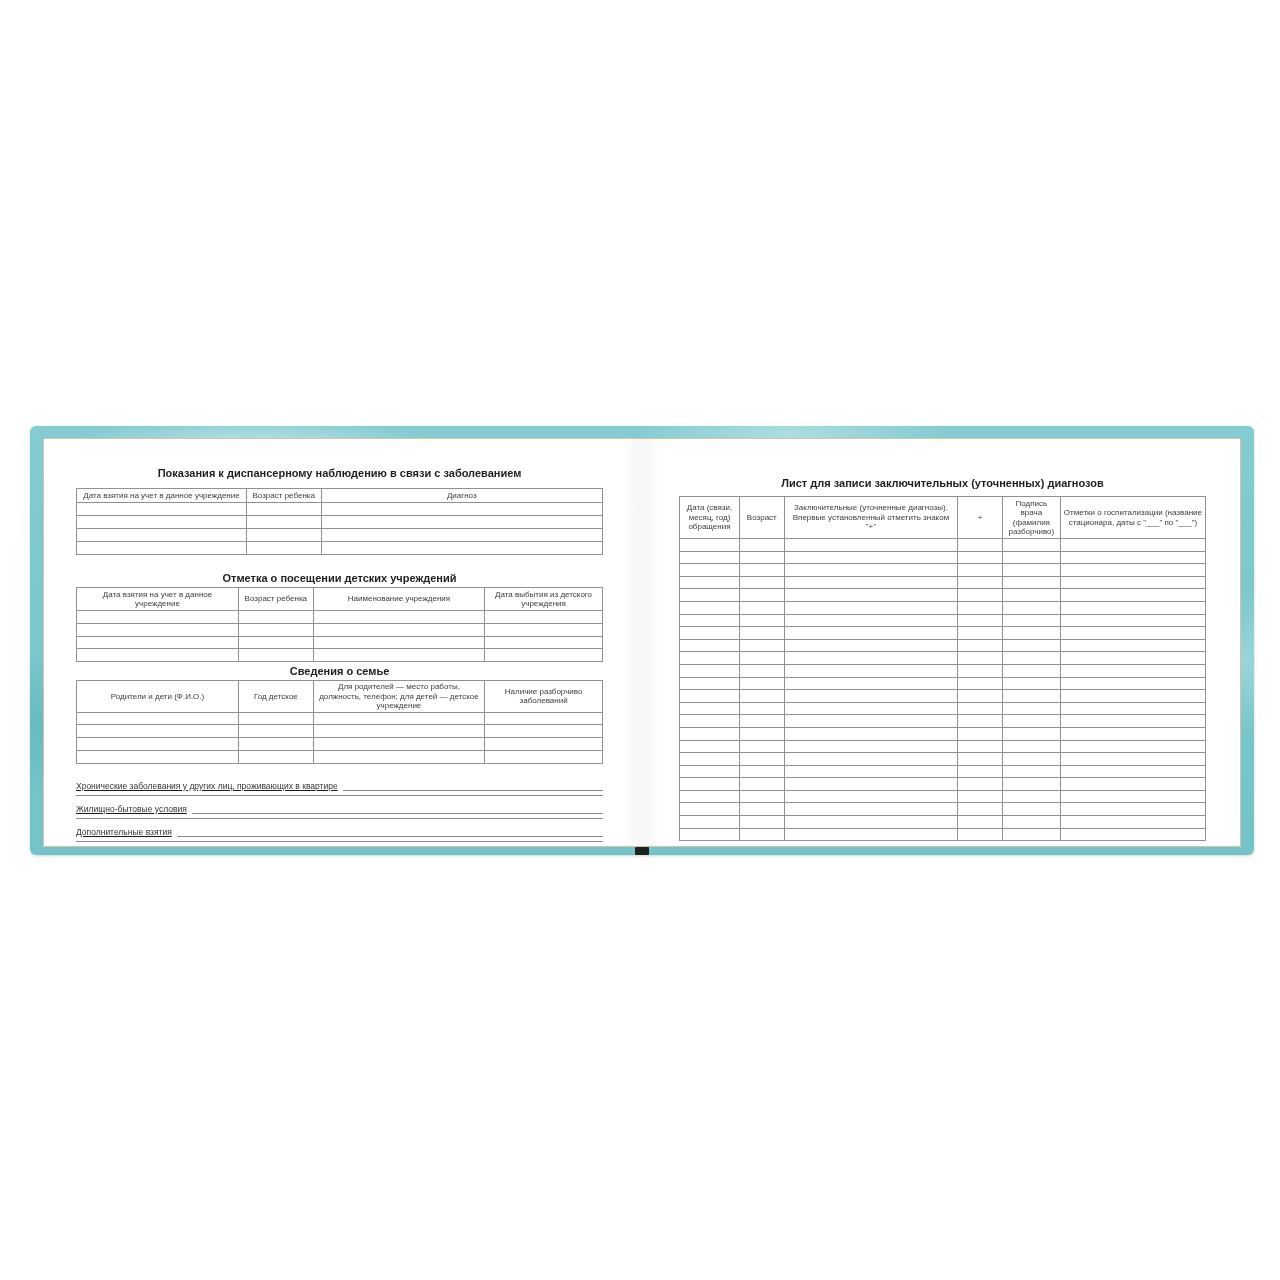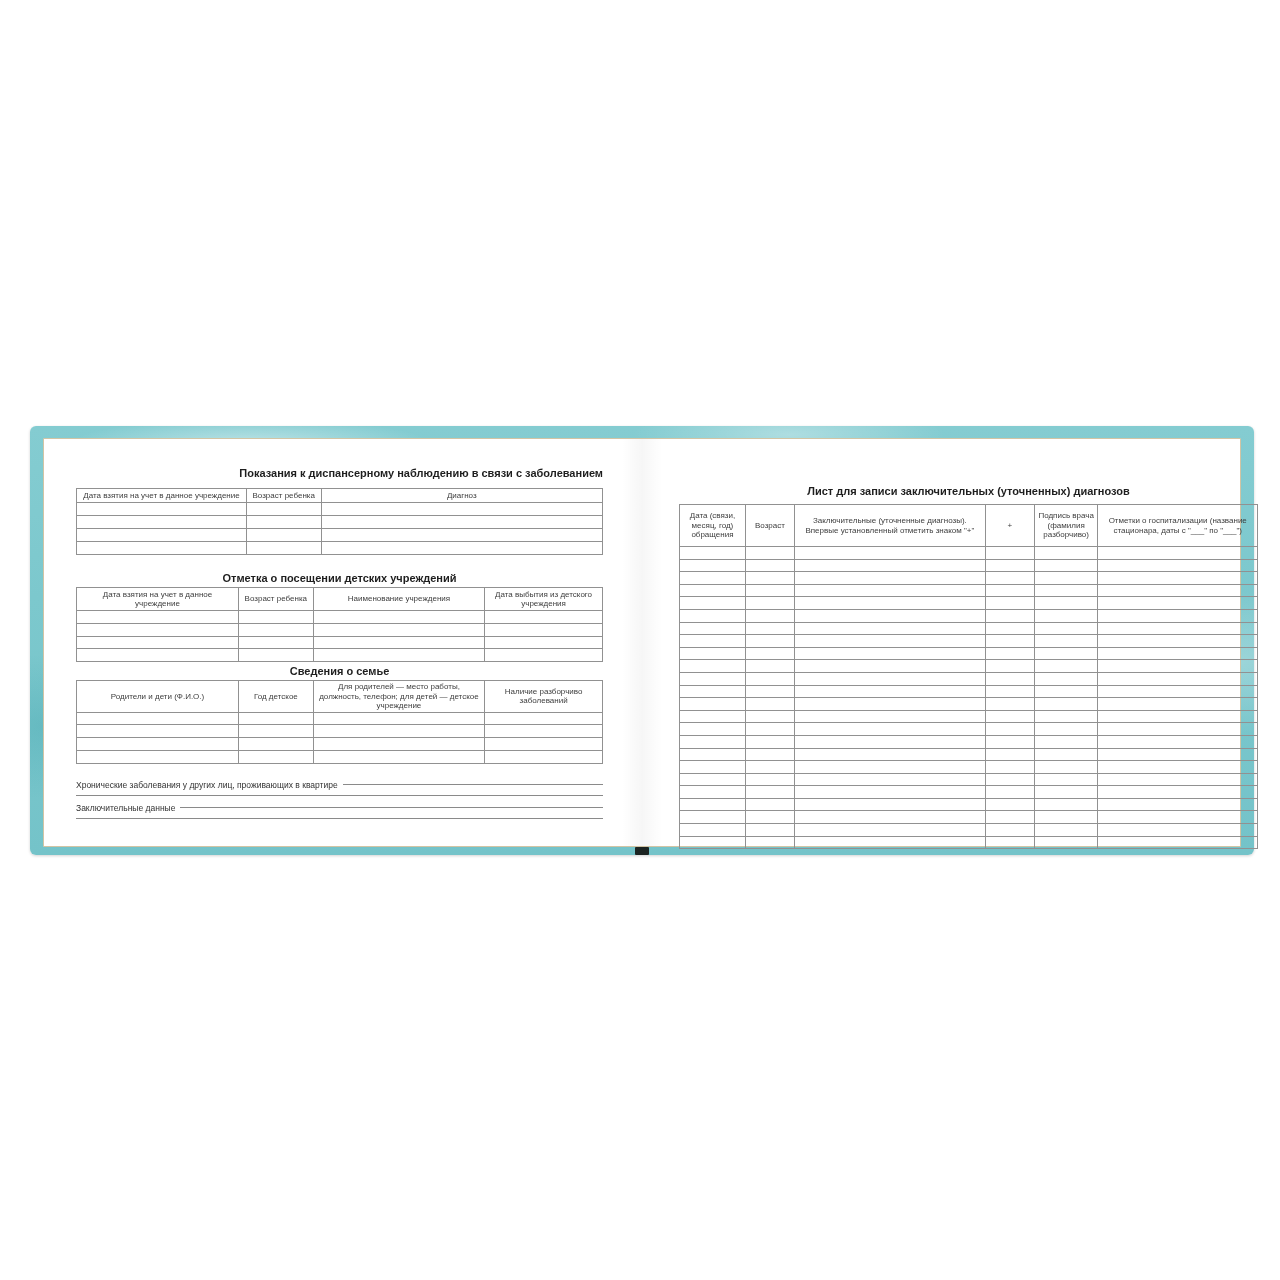--- a/index.html
+++ b/index.html
@@ -26,25 +26,25 @@
   .bookmark{
     position:absolute;bottom:0;left:50%;margin-left:-7px;width:14px;height:8px;
     background:#1c2422;border-radius:1px;
   }
   .gutter-shade{
     position:absolute;top:0;bottom:0;left:50%;width:40px;margin-left:-20px;
     background:linear-gradient(90deg, rgba(0,0,0,0) 0%, rgba(0,0,0,.035) 50%, rgba(0,0,0,0) 100%);
   }
   
   .left-content{position:absolute;left:32px;top:0;width:527px;}
-  .right-content{position:absolute;left:635px;top:16px;width:579px;}
+  .right-content{position:absolute;left:635px;top:8px;width:527px;}
   .sec-title{
     font-size:11px;font-weight:bold;text-align:center;line-height:12px;color:#1e1e1e;
   }
-  .lt1{margin-top:28px;text-align:right;}
+  .lt1{margin-top:28px;}
   .lt2{margin-top:17px;}
   .lt3{margin-top:3px;}
   .rt1{margin-top:30px;}
   
   table.grid{
     width:100%;border-collapse:collapse;table-layout:fixed;
   }
   .tm1{margin-top:9px;}
   .tm2{margin-top:3px;}
   .tm3{margin-top:3px;}
@@ -58,21 +58,21 @@
   }
   .t1 th{height:11px;}
   .t2 th,.t3 th{height:20px;}
   .tr-table th{height:39px;}
   .t1 td{height:10px;}
   .t2 td,.t3 td{height:9.8px;}
   .tr-table td{height:9.6px;}
   
   .fill-item{margin-top:6px;}
   .fill-item.first{margin-top:15px;}
-  .fill-row{display:flex;align-items:center;height:12px;}
+  .fill-row{display:flex;align-items:flex-end;height:12px;text-decoration:underline;}
   .fill-label{font-size:8.5px;color:#333;line-height:10px;white-space:nowrap;}
   .fill-rule{flex:1;border-bottom:1px solid #8a8a8a;margin-left:5px;}
   .full-rule{height:0;border-bottom:1px solid #8a8a8a;margin-top:4px;}
 </style>
 </head>
 <body>
 
 <div class="book">
   <div class="pages">
     <div class="gutter-shade"></div>
@@ -206,24 +206,31 @@
       </table>
 
       <div class="fill-item first">
         <div class="fill-row">
           <span class="fill-label">Хронические заболевания у других лиц, проживающих в квартире</span>
           <span class="fill-rule"></span>
         </div>
         <div class="full-rule"></div>
       </div>
 
-
       <div class="fill-item">
         <div class="fill-row">
-          <span class="fill-label">Заключительные данные</span>
+          <span class="fill-label">Жилищно-бытовые условия</span>
+          <span class="fill-rule"></span>
+        </div>
+        <div class="full-rule"></div>
+      </div>
+
+      <div class="fill-item">
+        <div class="fill-row">
+          <span class="fill-label">Дополнительные взятия</span>
           <span class="fill-rule"></span>
         </div>
         <div class="full-rule"></div>
       </div>
     </div>
 
     <div class="right-content">
       <div class="sec-title rt1">Лист для записи заключительных (уточненных) диагнозов</div>
       <table class="grid tr-table tmr">
         <colgroup>

